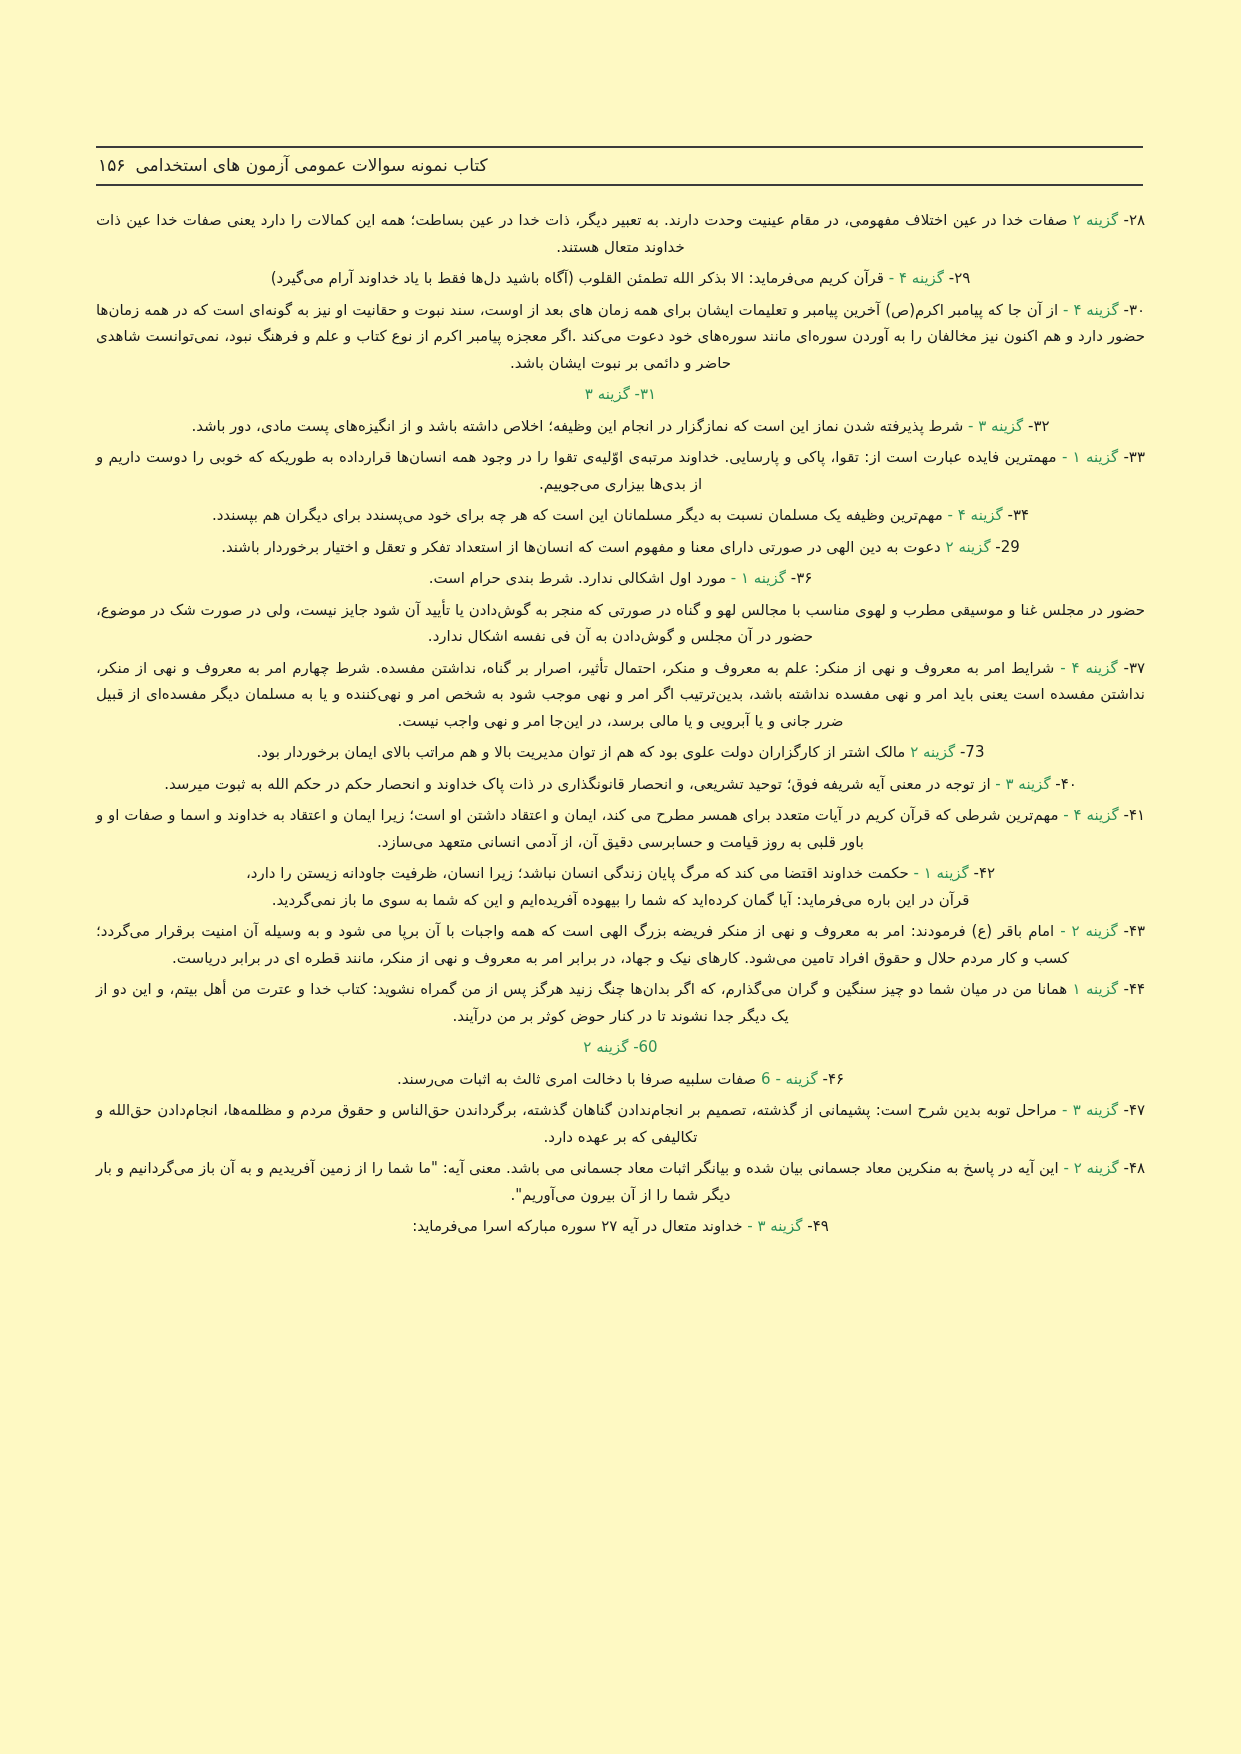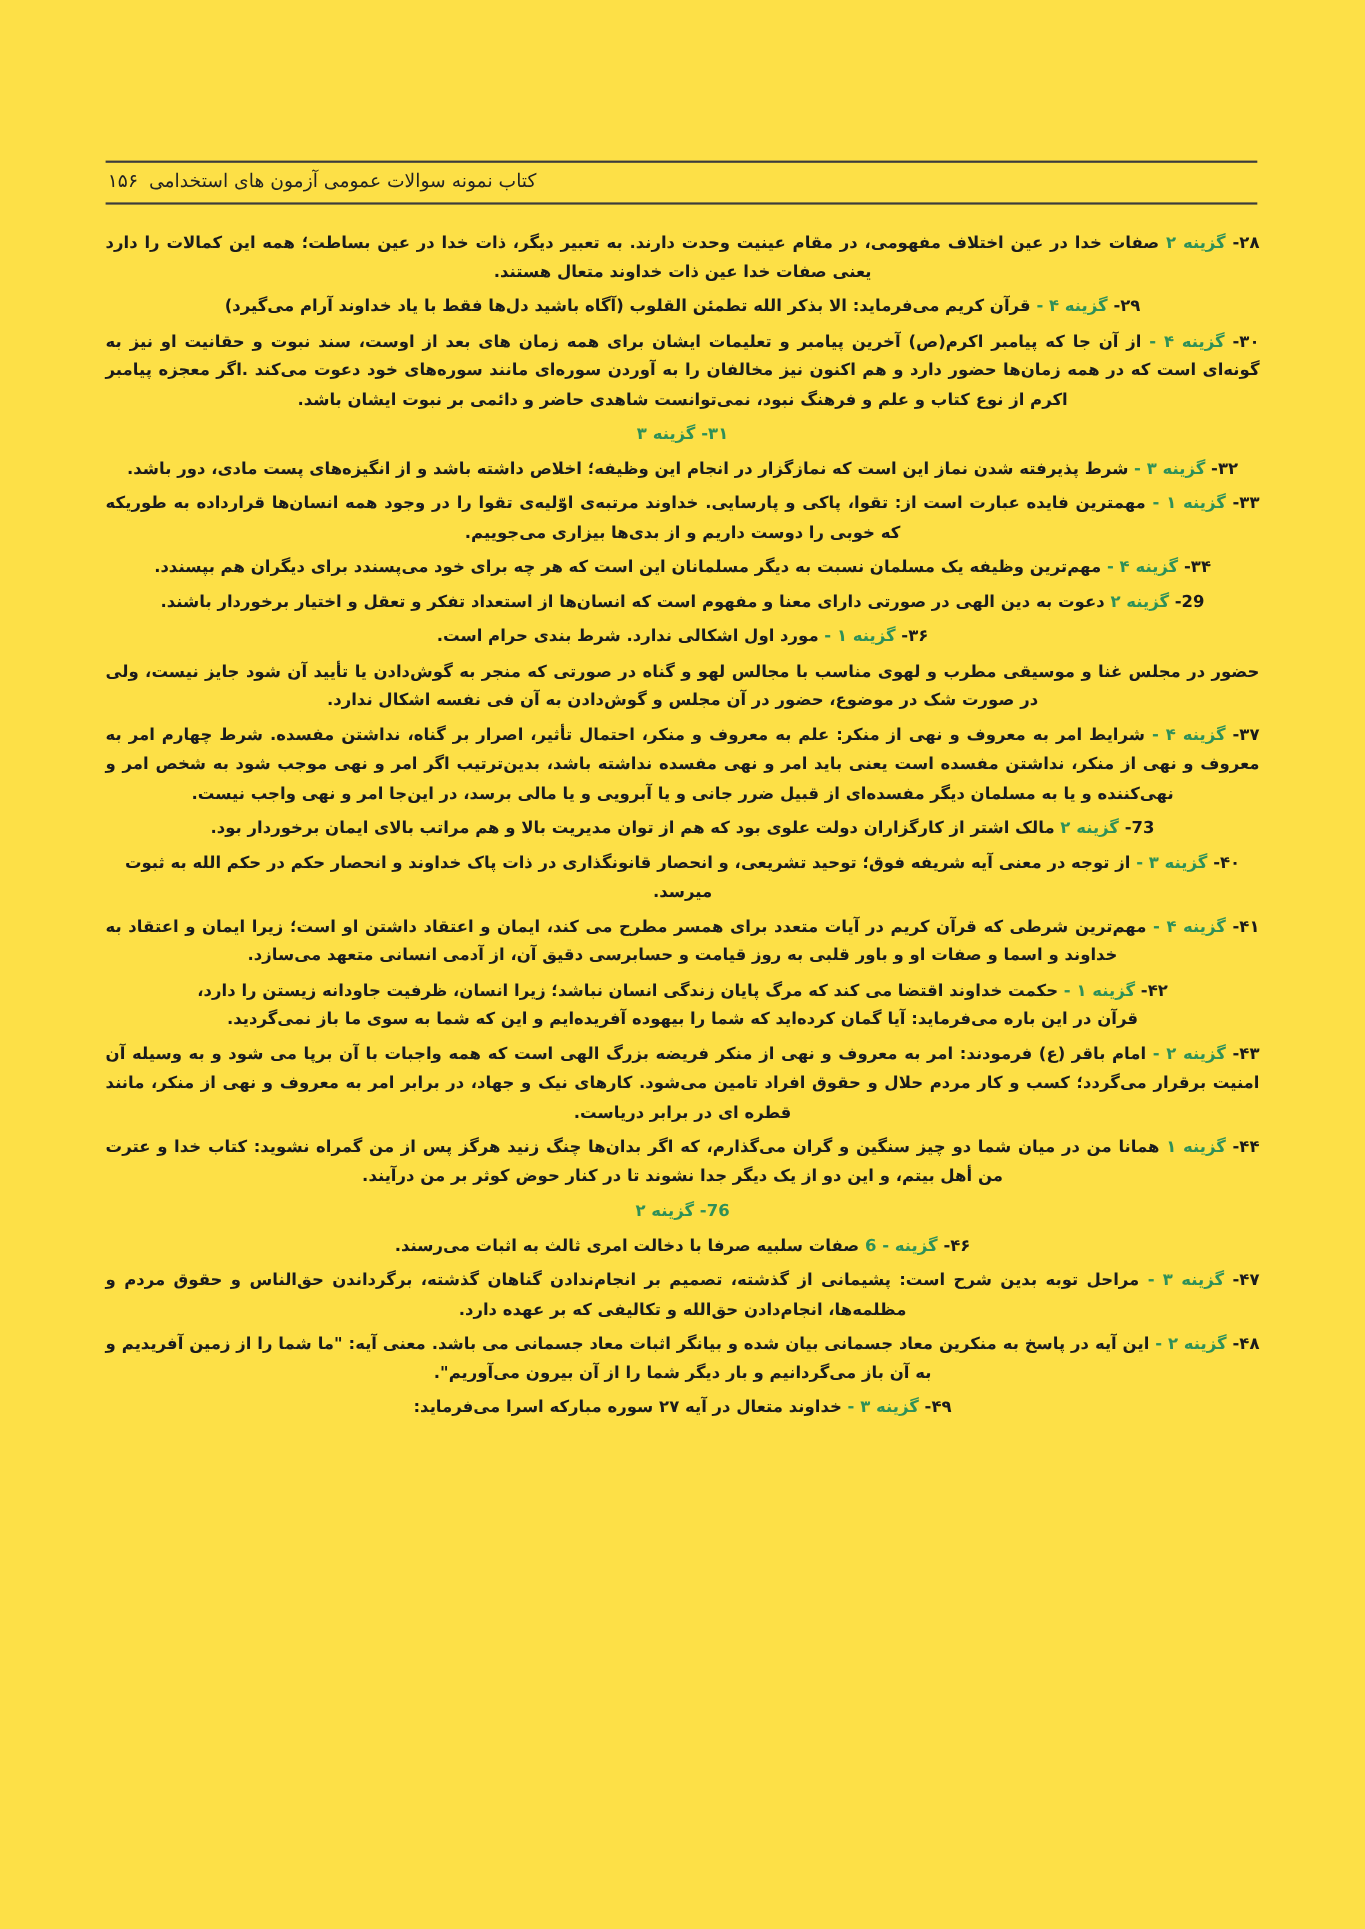--- a/index.html
+++ b/index.html
@@ -4,21 +4,21 @@
 <style>
   html, body { margin: 0; padding: 0; background: #ffffff; }
   body {
     width: 1241px; height: 1754px;
     font-family: "DejaVu Sans", sans-serif;
     color: #1b1b1b;
   }
   .page {
     position: relative;
     width: 1241px; height: 1754px;
-    background: #fde047;
+    background: #fef9c3;
     overflow: hidden;
   }
   .page-header {
     margin: 146px 98px 0 96px;
     border-top: 2px solid #3c3c3c;
     border-bottom: 2px solid #3c3c3c;
     padding: 7px 2px 9px 2px;
     direction: rtl;
     text-align: left;
   }
@@ -30,21 +30,21 @@
     font-size: 17px;
     color: #222222;
     margin-right: 10px;
   }
   .answers {
     margin: 21px 96px 0 96px;
     direction: rtl;
   }
   .item {
     font-size: 15px;
-    font-weight: bold;
+    font-weight: normal;
     line-height: 26.5px;
     color: var(--ink, #1b1b1b);
     margin: 0 0 5px 0;
   }
   .line { width: 100%; }
   .line.a-r { text-align: center; }
   .line.a-c { text-align: center; }
   .line.a-j { text-align: justify; text-align-last: center; }
   .num { color: var(--ink, #1b1b1b); }
   .num.green { color: var(--green, #2f9058); }
@@ -106,21 +106,21 @@
         <div class="line a-r"><span class="num">۴۲-</span> <span class="opt">گزینه ۱ -</span> حکمت خداوند اقتضا می کند که مرگ پایان زندگی انسان نباشد؛ زیرا انسان، ظرفیت جاودانه زیستن را دارد،</div>
         <div class="line a-r">قرآن در این باره می‌فرماید: آیا گمان کرده‌اید که شما را بیهوده آفریده‌ایم و این که شما به سوی ما باز نمی‌گردید.</div>
       </div>
       <div class="item">
         <div class="line a-j"><span class="num">۴۳-</span> <span class="opt">گزینه ۲ -</span> امام باقر (ع) فرمودند: امر به معروف و نهی از منکر فریضه بزرگ الهی است که همه واجبات با آن برپا می شود و به وسیله آن امنیت برقرار می‌گردد؛ کسب و کار مردم حلال و حقوق افراد تامین می‌شود. کارهای نیک و جهاد، در برابر امر به معروف و نهی از منکر، مانند قطره ای در برابر دریاست.</div>
       </div>
       <div class="item">
         <div class="line a-j"><span class="num">۴۴-</span> <span class="opt">گزینه ۱</span> همانا من در میان شما دو چیز سنگین و گران می‌گذارم، که اگر بدان‌ها چنگ زنید هرگز پس از من گمراه نشوید: کتاب خدا و عترت من أهل بیتم، و این دو از یک دیگر جدا نشوند تا در کنار حوض کوثر بر من درآیند.</div>
       </div>
       <div class="item">
-        <div class="line a-r"><span class="num green">76-</span> <span class="opt">گزینه ۲</span></div>
+        <div class="line a-r"><span class="num green">60-</span> <span class="opt">گزینه ۲</span></div>
       </div>
       <div class="item">
         <div class="line a-r"><span class="num">۴۶-</span> <span class="opt">گزینه - 6</span> صفات سلبیه صرفا با دخالت امری ثالث به اثبات می‌رسند.</div>
       </div>
       <div class="item">
         <div class="line a-j"><span class="num">۴۷-</span> <span class="opt">گزینه ۳ -</span> مراحل توبه بدین شرح است: پشیمانی از گذشته، تصمیم بر انجام‌ندادن گناهان گذشته، برگرداندن حق‌الناس و حقوق مردم و مظلمه‌ها، انجام‌دادن حق‌الله و تکالیفی که بر عهده دارد.</div>
       </div>
       <div class="item">
         <div class="line a-j"><span class="num">۴۸-</span> <span class="opt">گزینه ۲ -</span> این آیه در پاسخ به منکرین معاد جسمانی بیان شده و بیانگر اثبات معاد جسمانی می باشد. معنی آیه: "ما شما را از زمین آفریدیم و به آن باز می‌گردانیم و بار دیگر شما را از آن بیرون می‌آوریم".</div>
       </div>

